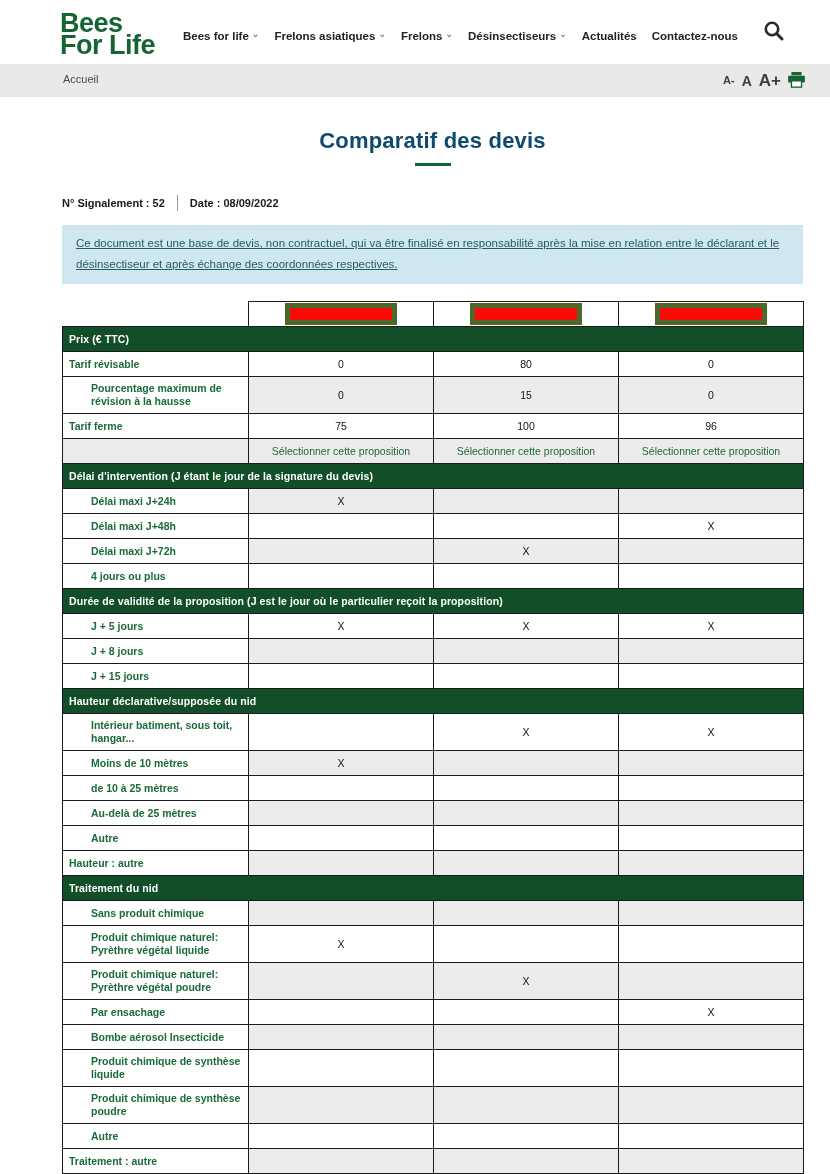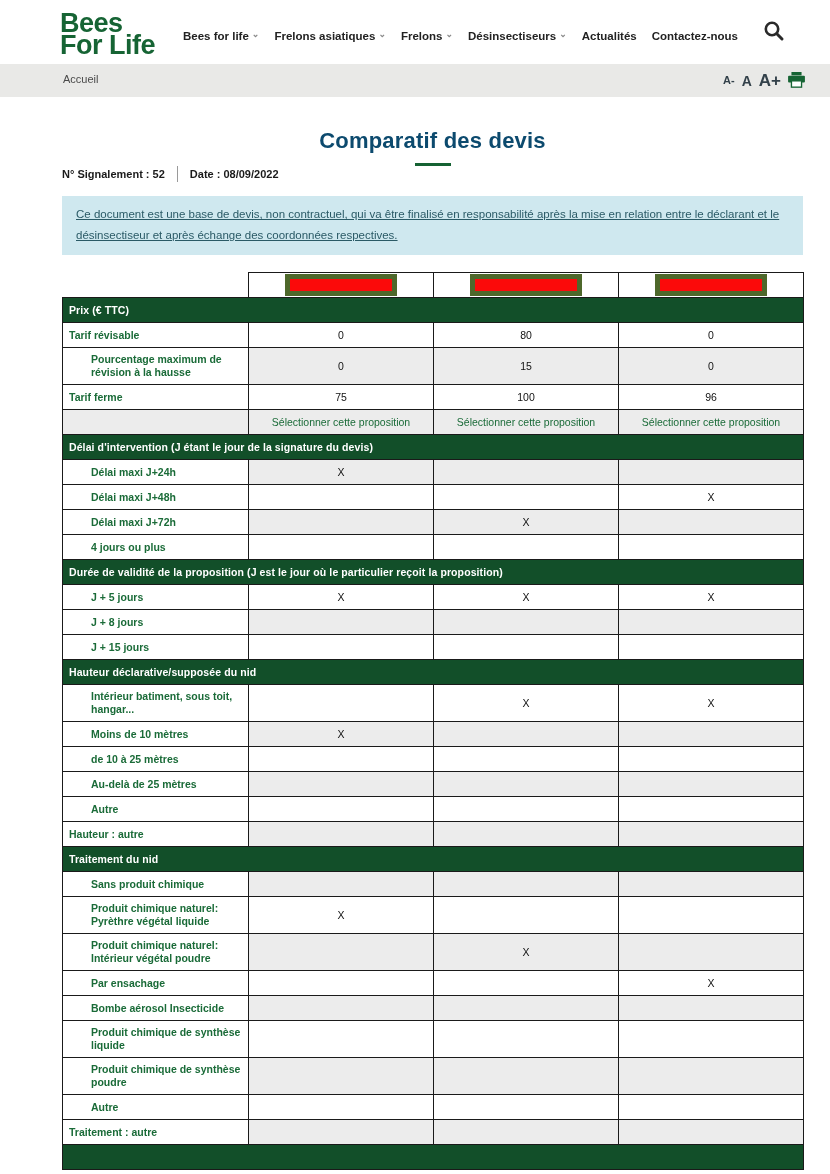--- a/index.html
+++ b/index.html
@@ -35,21 +35,21 @@
   .tt-big   { font-size: 17px; }
   .print-btn { background: none; border: none; cursor: pointer; padding: 0; margin-top: 2px; }
 
   
   .content { margin-left: 62px; width: 741px; }
 
   .page-title { margin-top: 31px; text-align: center; font-size: 22px; font-weight: 700;
     color: #0c4a6e; letter-spacing: .2px; }
   .title-rule { width: 36px; height: 3px; background: #156233; margin: 9px auto 0; }
 
-  .meta-row { display: flex; align-items: center; font-size: 11px;
+  .meta-row { margin-top: 29px; display: flex; align-items: center; font-size: 11px;
     font-weight: 700; color: #1a1a1a; }
   .meta-sep { width: 1px; height: 16px; background: #9a9a9a; margin: 0 12px; }
 
   .notice { margin-top: 14px; background: #cfe8ef; color: #2a5a66; font-size: 11.5px;
     line-height: 21px; padding: 8px 14px 9px; text-decoration: underline; }
 
   
   .tbl-wrap { margin-top: 17px; }
   table { border-collapse: collapse; table-layout: fixed; width: 741px; }
   td { border: 1px solid #1a1a1a; font-size: 10.5px; vertical-align: middle; }
@@ -284,21 +284,21 @@
             <td class="val shaded"></td>
             <td class="val shaded"></td>
           </tr>
           <tr>
             <td class="label indent">Produit chimique naturel: Pyrèthre végétal liquide</td>
             <td class="val">X</td>
             <td class="val"></td>
             <td class="val"></td>
           </tr>
           <tr>
-            <td class="label indent">Produit chimique naturel: Intérieur végétal poudre</td>
+            <td class="label indent">Produit chimique naturel: Pyrèthre végétal poudre</td>
             <td class="val shaded"></td>
             <td class="val shaded">X</td>
             <td class="val shaded"></td>
           </tr>
           <tr>
             <td class="label indent">Par ensachage</td>
             <td class="val"></td>
             <td class="val"></td>
             <td class="val">X</td>
           </tr>

